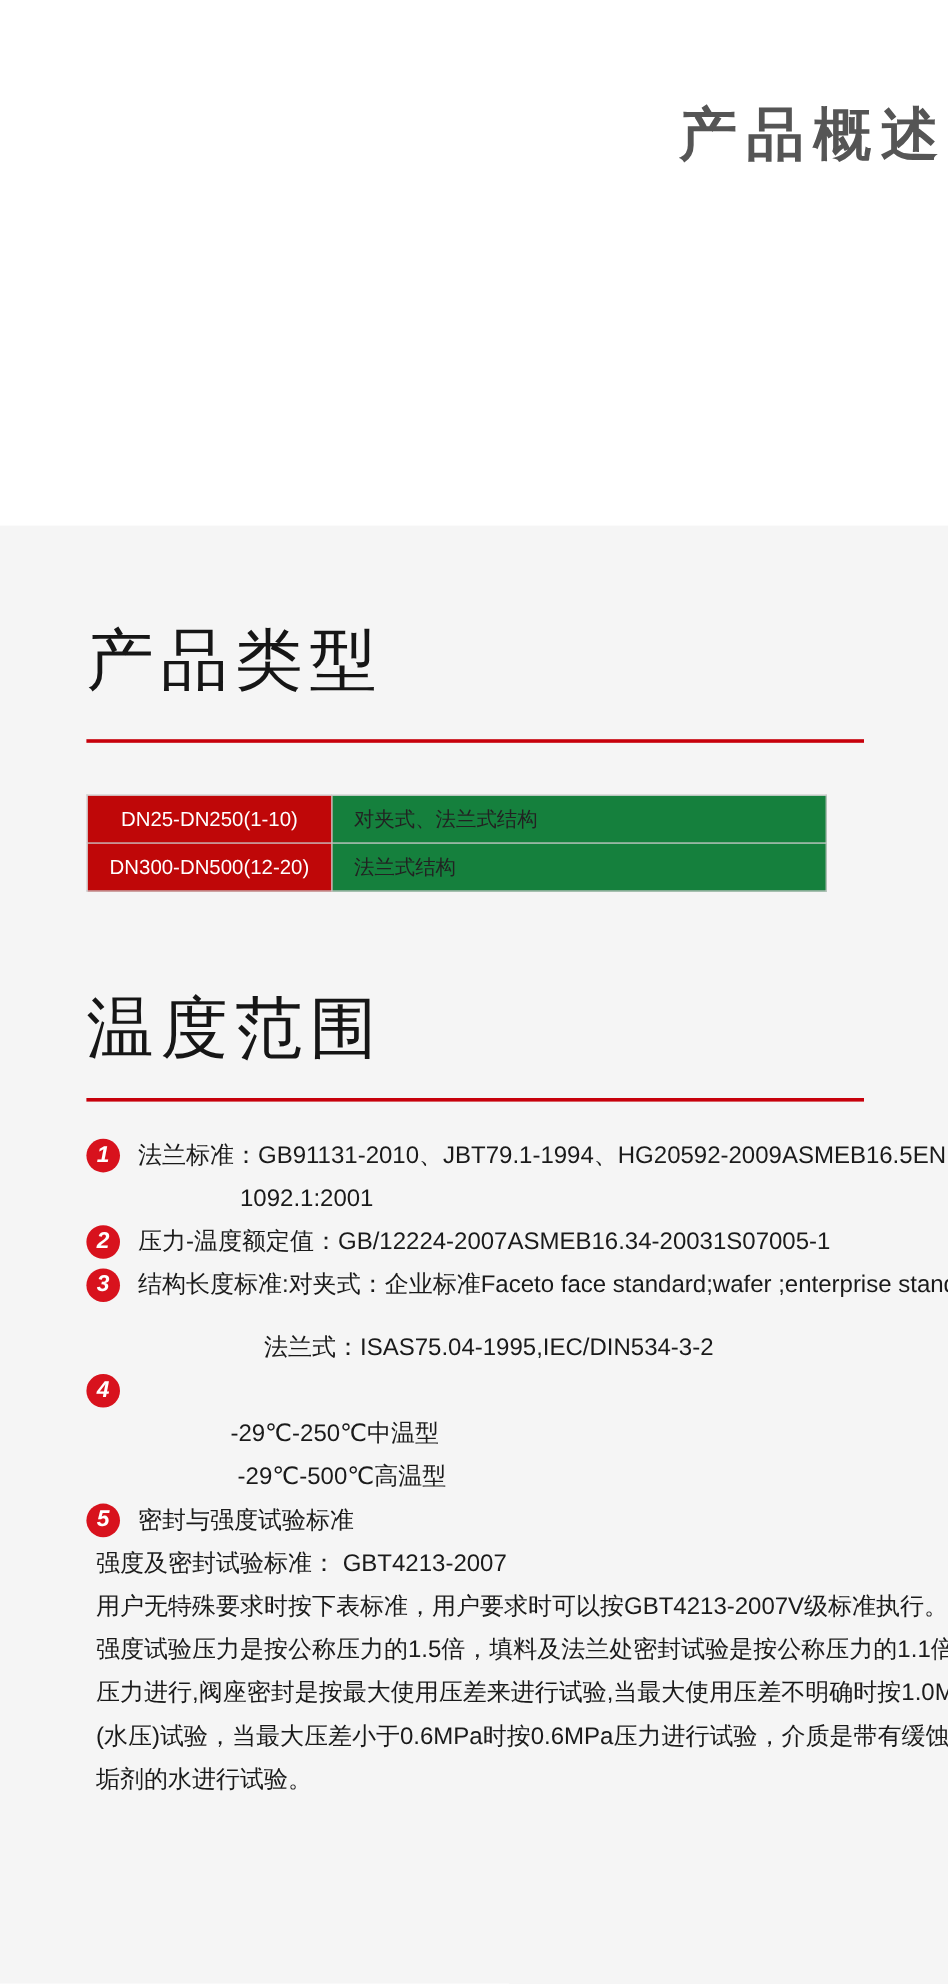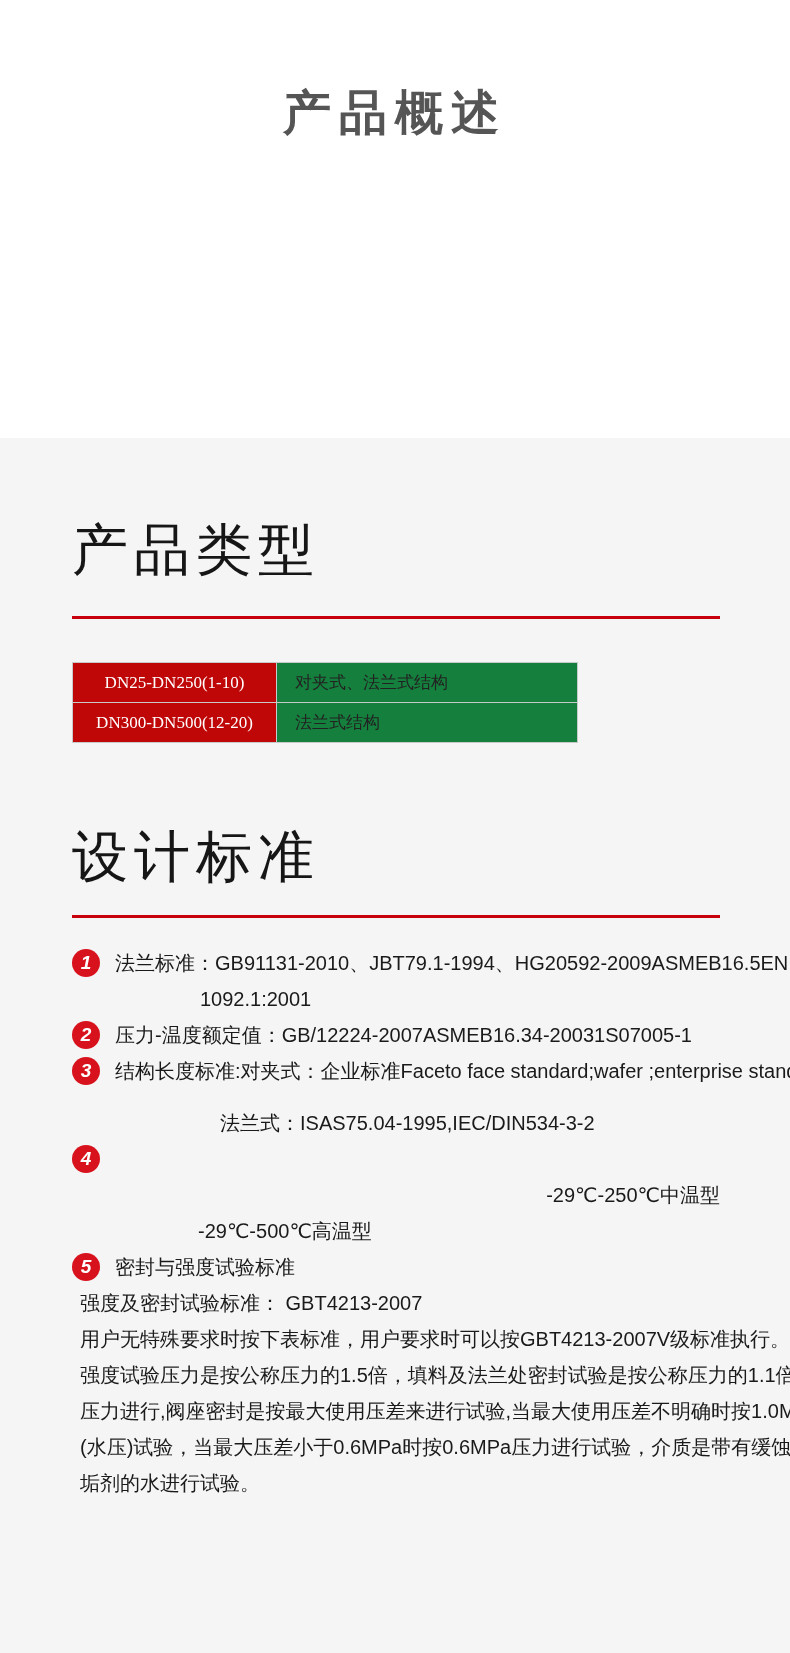--- a/index.html
+++ b/index.html
@@ -12,21 +12,21 @@
     overflow: hidden;
   }
 
   
   .overview {
     background: #ffffff;
     height: 438px;
     padding-top: 50px;
   }
   .overview-title {
-    text-align: center;
+    text-align: right;
     font-size: 48px;
     font-weight: bold;
     color: #555555;
     letter-spacing: 8px;
     line-height: 1.3;
   }
   .overview-paragraph {
     margin-top: 26px;
     padding: 0 40px;
     font-size: 22px;
@@ -56,24 +56,23 @@
     height: 3px;
     background: #c7000b;
     margin-top: 34px;
     border: none;
   }
   .red-divider.d2 { margin-top: 26px; }
 
   
   table.ptable {
     margin-top: 43px;
-    width: 506px;
+    width: 617px;
     border-collapse: collapse;
     background: #ffffff;
-    font-family: Liberation Serif, serif;
   }
   table.ptable td {
     border: 1px solid #c9c9c9;
     font-size: 17px;
   }
   td.cell-red {
     background: #bf0708;
     color: #ffffff;
     width: 204px;
     text-align: center;
@@ -109,21 +108,21 @@
     background: #d8121d;
     color: #ffffff;
     font-style: italic;
     font-weight: bold;
     font-size: 19px;
     line-height: 28px;
     text-align: center;
   }
   .cont-1 { padding-left: 128px; }
   .cont-3 { padding-left: 148px; margin-top: 16px; }
-  .cont-4a { padding-left: 120px; justify-content: flex-end; }
+  .cont-4a { padding-left: 120px; }
   .cont-4b { padding-left: 126px; }
   .note    { padding-left: 8px; }
 </style>
 </head>
 <body>
 
 <section class="overview">
   <h1 class="overview-title">产品概述</h1>
 </section>
 
@@ -138,21 +137,21 @@
         <td class="cell-red">DN25-DN250(1-10)</td>
         <td class="cell-val">对夹式、法兰式结构</td>
       </tr>
       <tr class="r2">
         <td class="cell-red">DN300-DN500(12-20)</td>
         <td class="cell-val">法兰式结构</td>
       </tr>
     </tbody>
   </table>
 
-  <h2 class="section-title title-2">设计标准</h2>
+  <h2 class="section-title title-2">温度范围</h2>
   <div class="red-divider d2"></div>
 
   <div class="ds-list">
 
     <div class="ds-row">
       <span class="badge">1</span>
       <span>法兰标准：GB91131-2010、JBT79.1-1994、HG20592-2009ASMEB16.5EN</span>
     </div>
     <div class="ds-row cont-1">
       <span>1092.1:2001</span>

